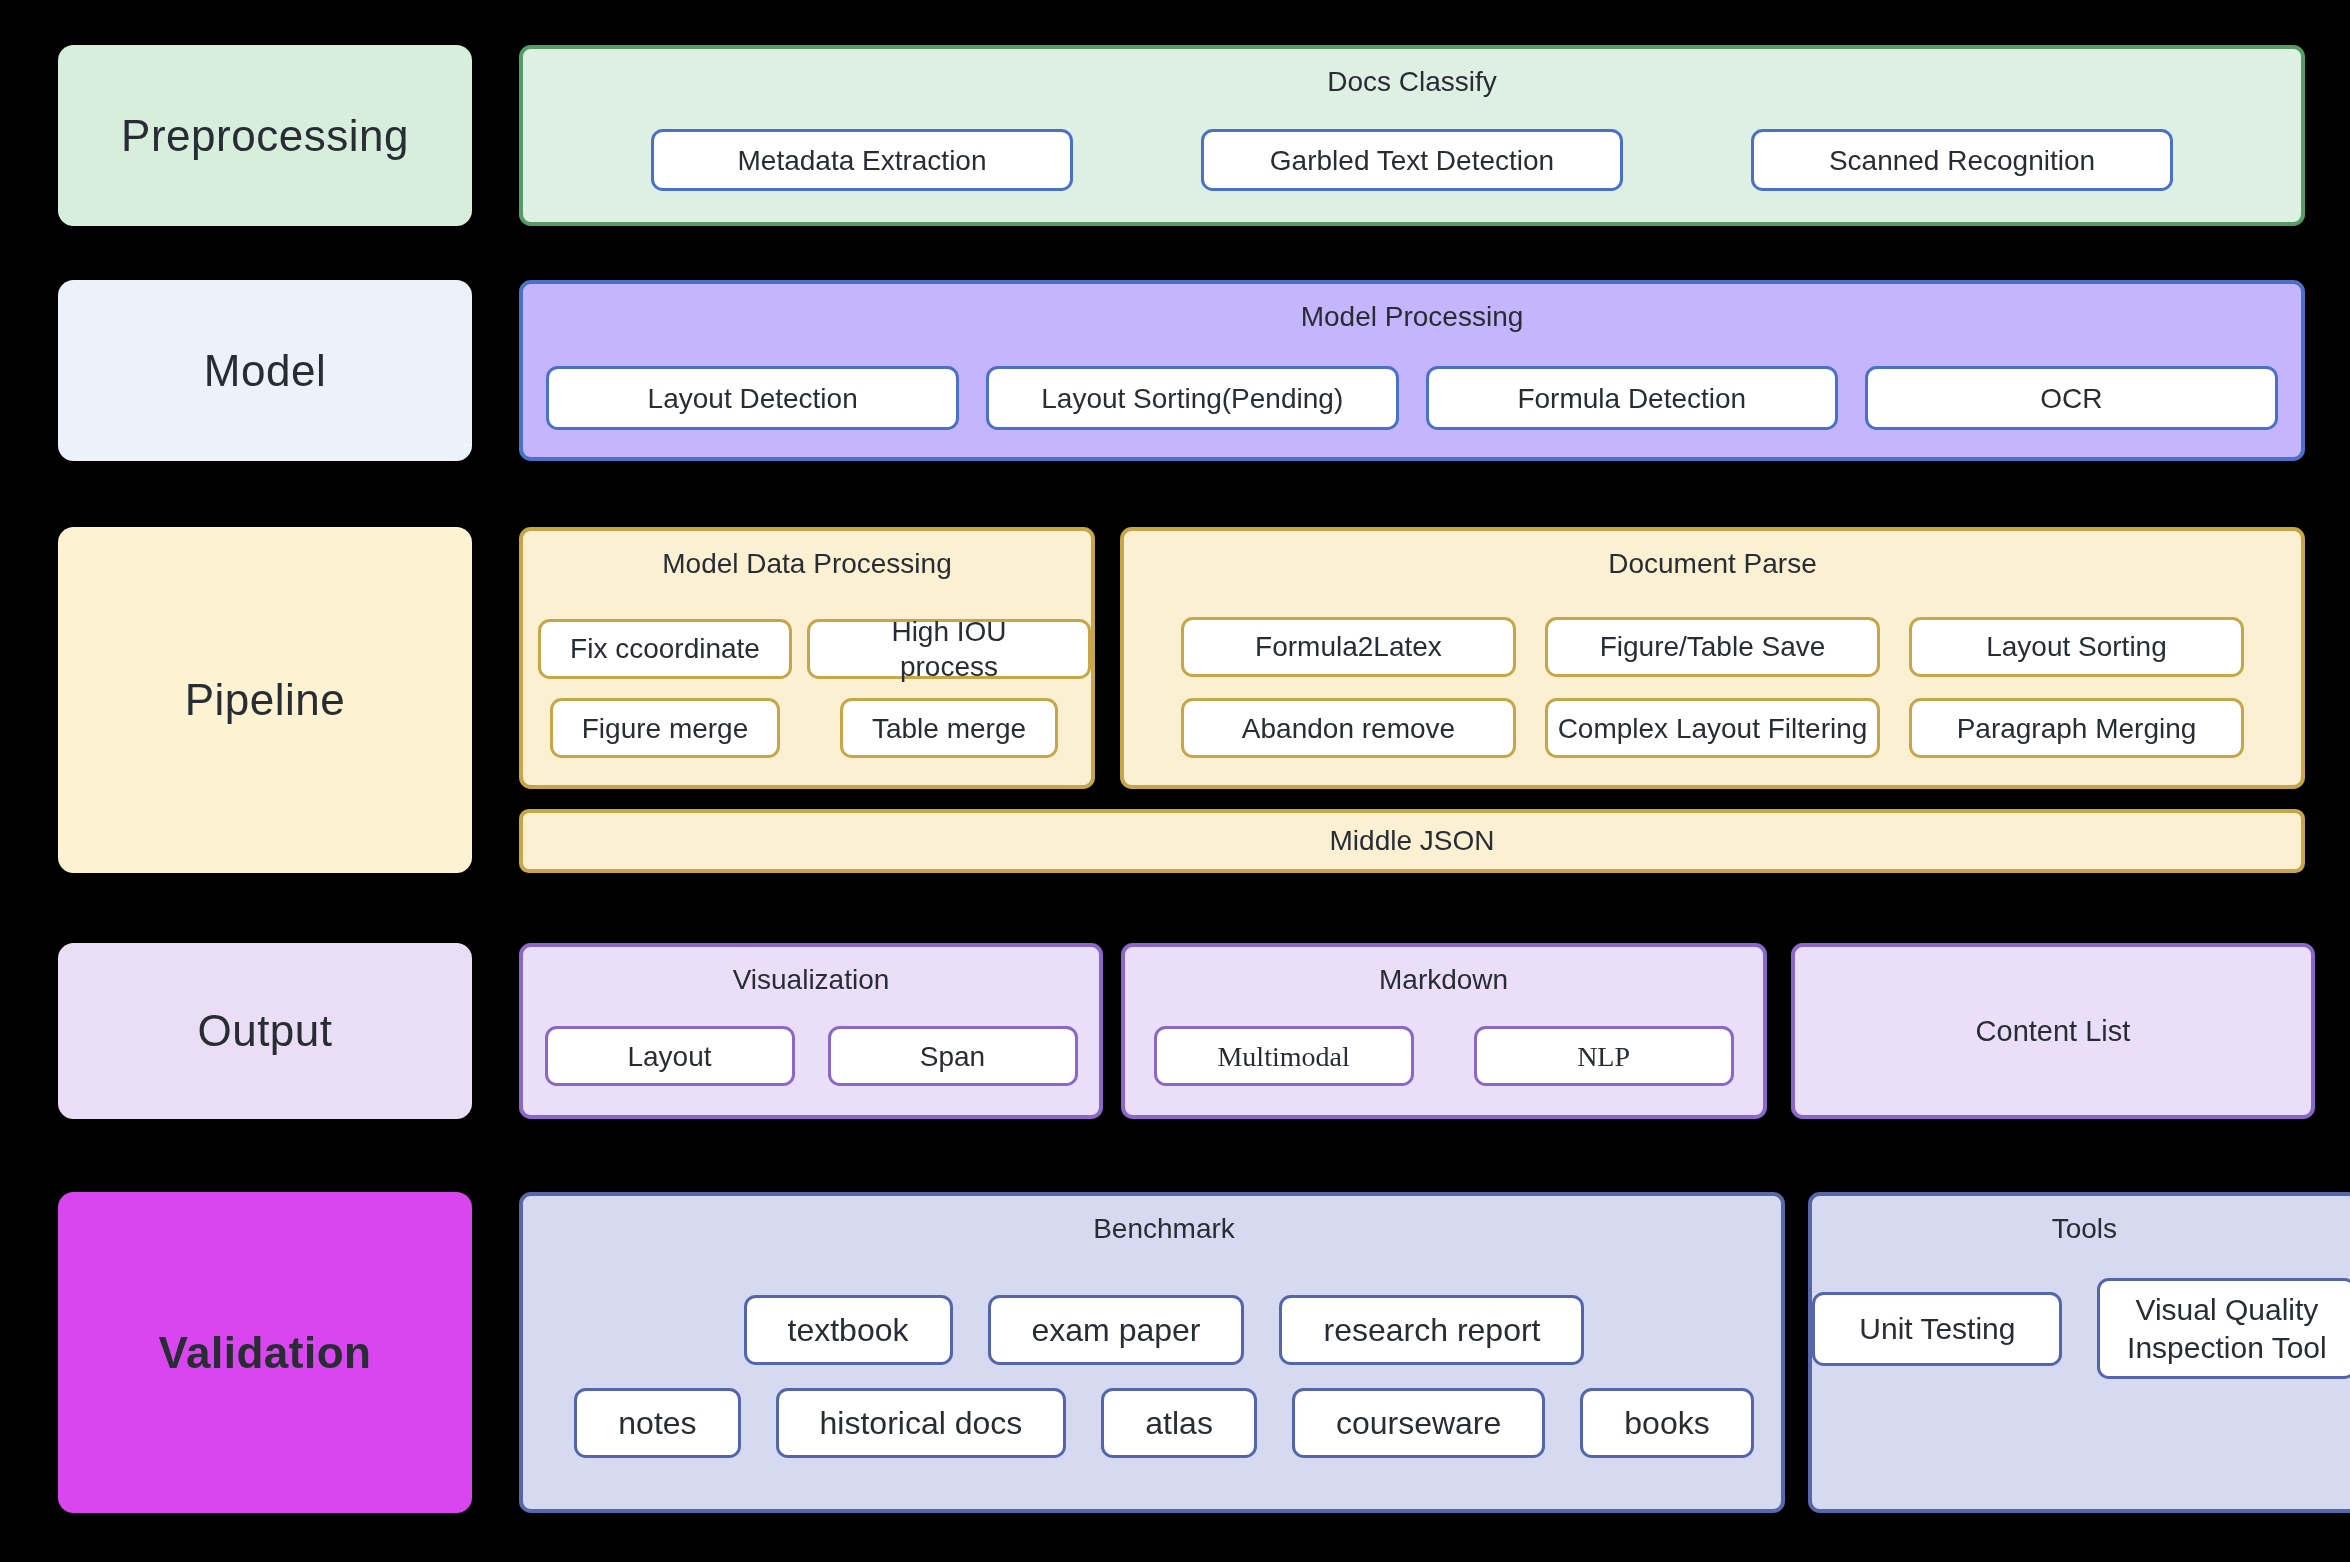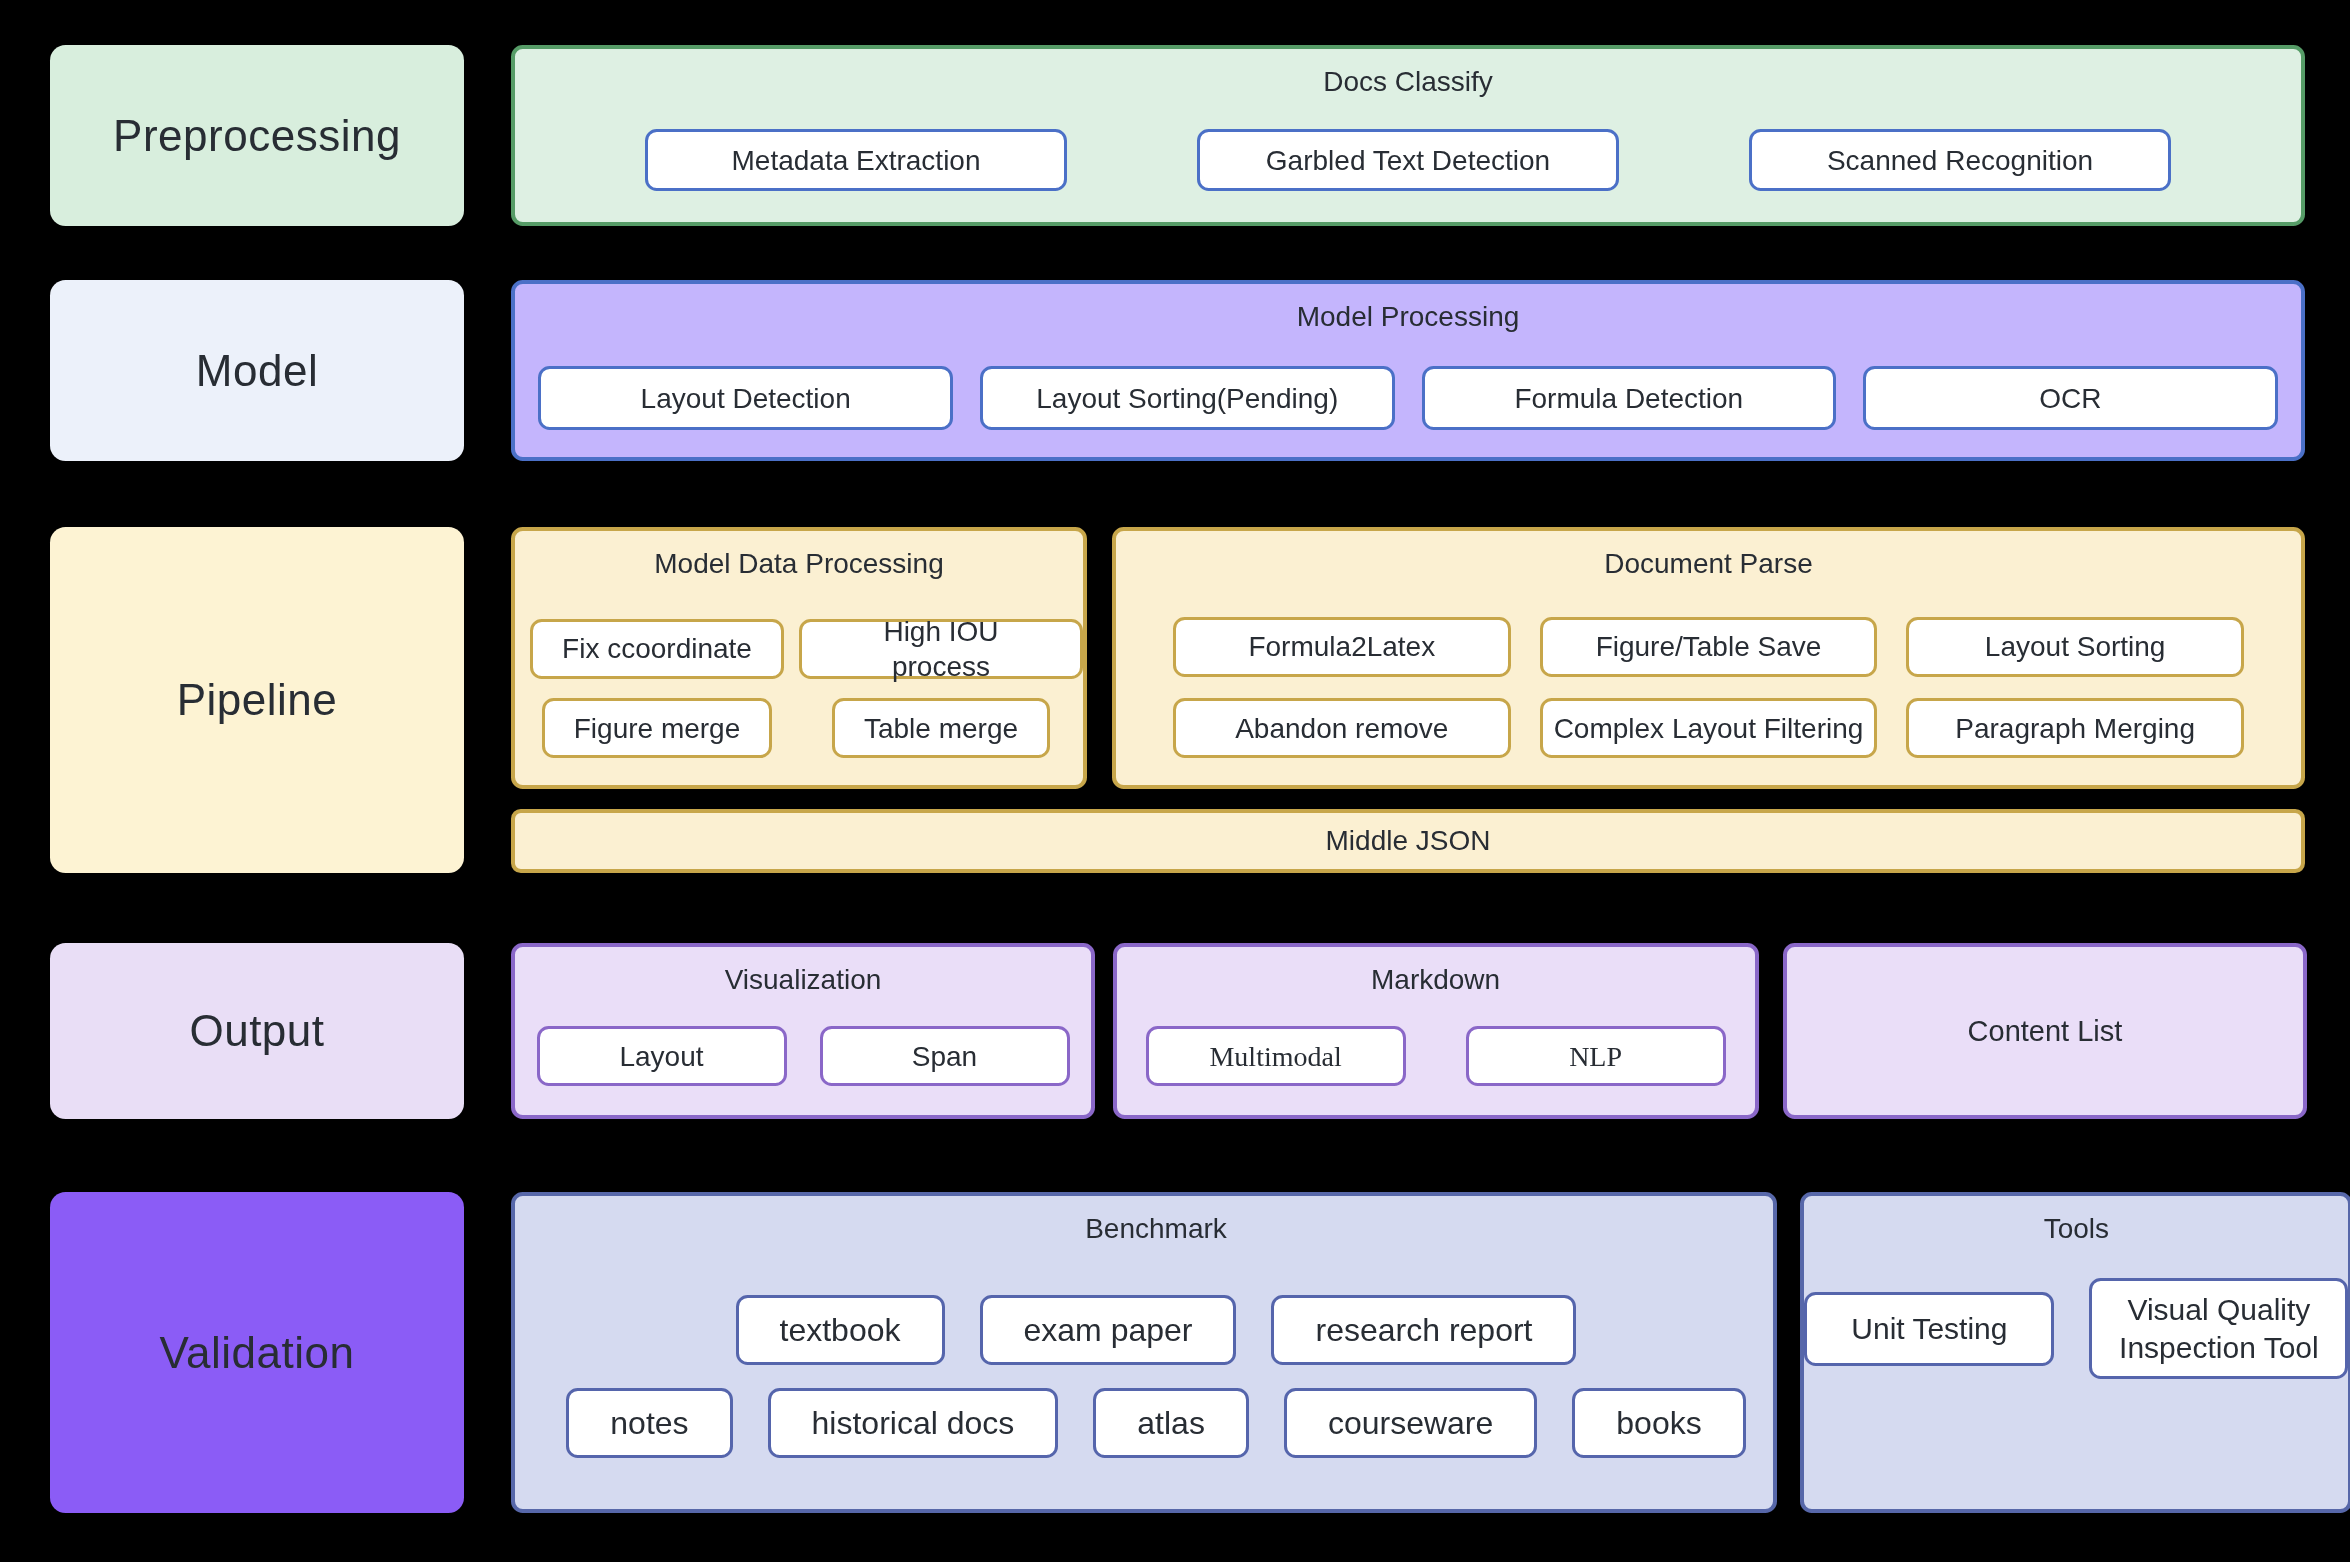--- a/index.html
+++ b/index.html
@@ -18,42 +18,42 @@
   }
   .row{display:flex;gap:47px;}
   .row-1{height:181px;margin-bottom:54px;}
   .row-2{height:181px;margin-bottom:66px;}
   .row-3{height:346px;margin-bottom:70px;}
   .row-4{height:176px;margin-bottom:73px;}
   .row-5{height:321px;}
   .row-label{
     flex:0 0 414px;border-radius:15.6px;
     display:flex;align-items:center;justify-content:center;
-    font-size:44px;letter-spacing:0.5px;
+    font-size:44px;letter-spacing:0.5px;margin-left:8px;
   }
   .row-content{flex:1;display:flex;min-width:0;}
   .group{
     box-sizing:border-box;
     border:4.4px solid;border-radius:11.7px;
     display:flex;flex-direction:column;
   }
   .group-title{
     text-align:center;font-size:28px;padding-top:15.6px;line-height:1.2;
   }
   .pill{
     box-sizing:border-box;background:#fff;border-radius:11.7px;
     display:flex;align-items:center;justify-content:center;
     font-size:28px;text-align:center;line-height:1.25;
   }
   
   .bg-green-label{background:#d8eedd;}
   .bg-blue-label{background:#ecf1fa;}
   .bg-yellow-label{background:#fdf3d3;}
   .bg-purple-label{background:#e9def6;}
-  .bg-peri-label{background:#8b5cf6;}
+  .bg-peri-label{background:#d946ef;font-weight:bold;}
   .theme-green{background:#def0e3;border-color:#569c67;}
   .theme-blue{background:#c4b5fd;border-color:#4b70c7;}
   .theme-yellow{background:#fbf0d2;border-color:#c7a64a;}
   .theme-purple{background:#eadef8;border-color:#8a67c8;}
   .theme-peri{background:#d5daf0;border-color:#5767a9;}
   .pill-blue{border:3.4px solid #4b70c7;}
   .pill-yellow{border:3.4px solid #c7a64a;}
   .pill-purple{border:3.4px solid #8a67c8;}
   .pill-peri{border:3.4px solid #5565ac;}
 

